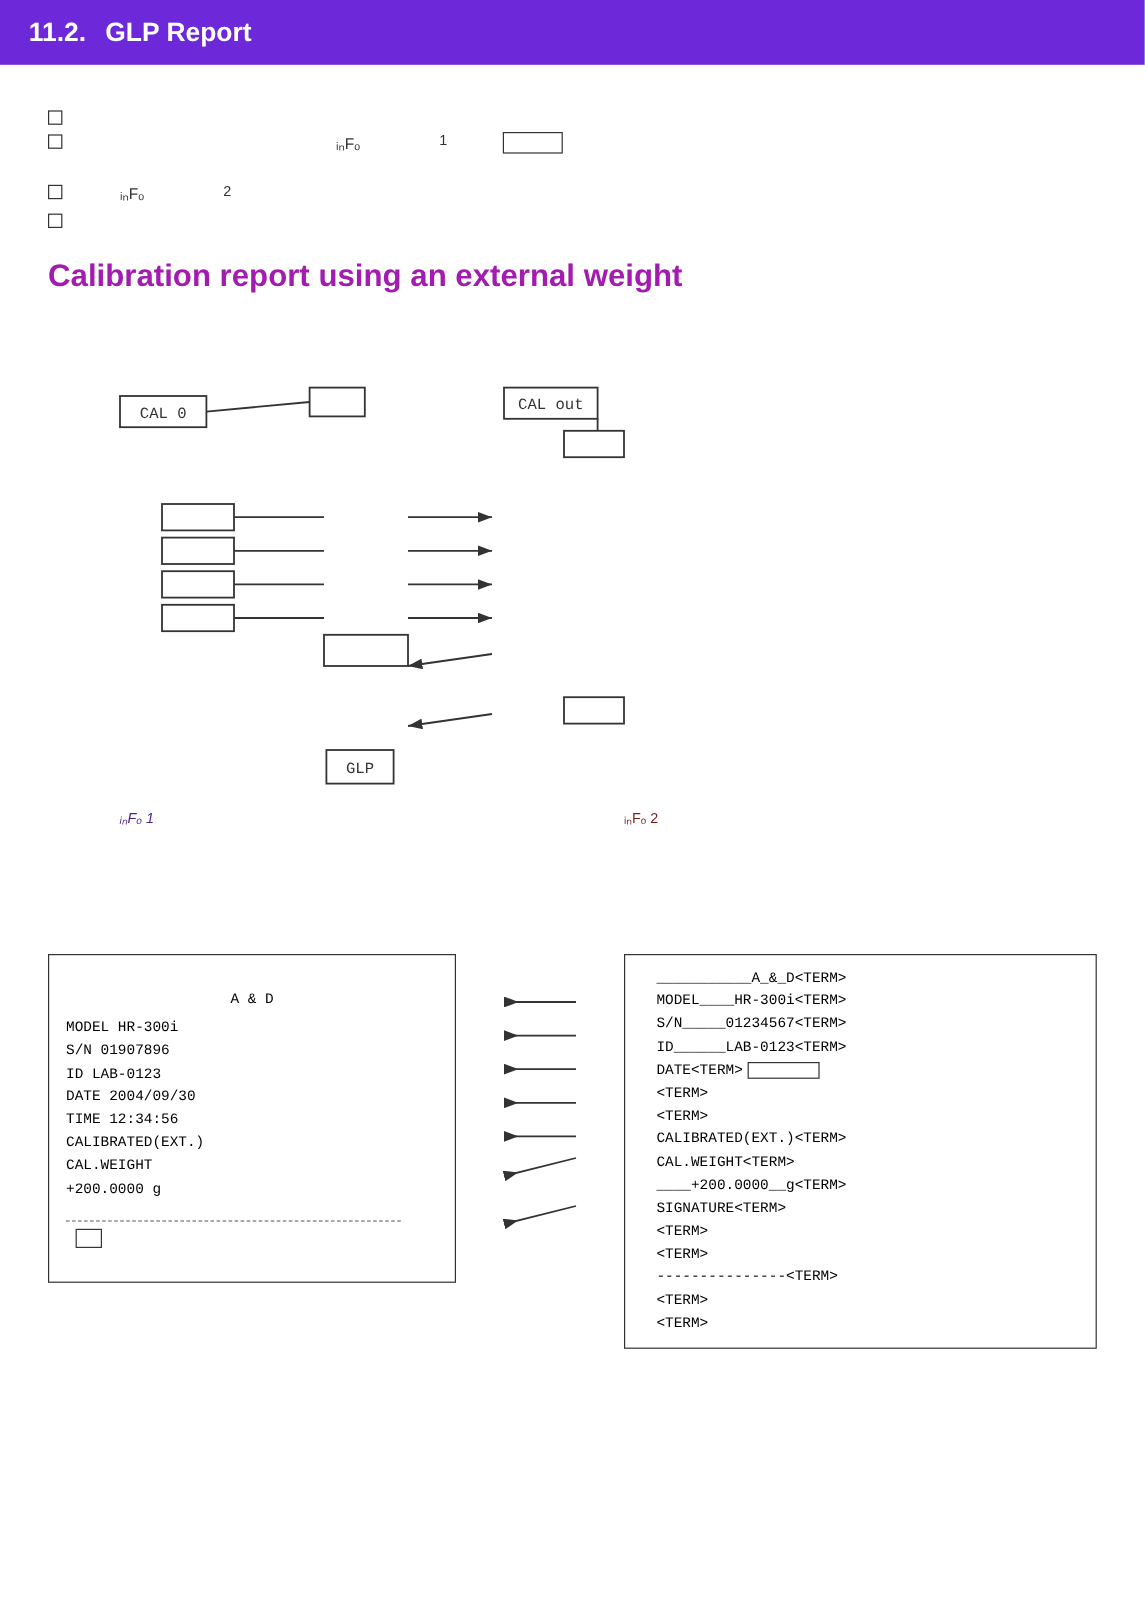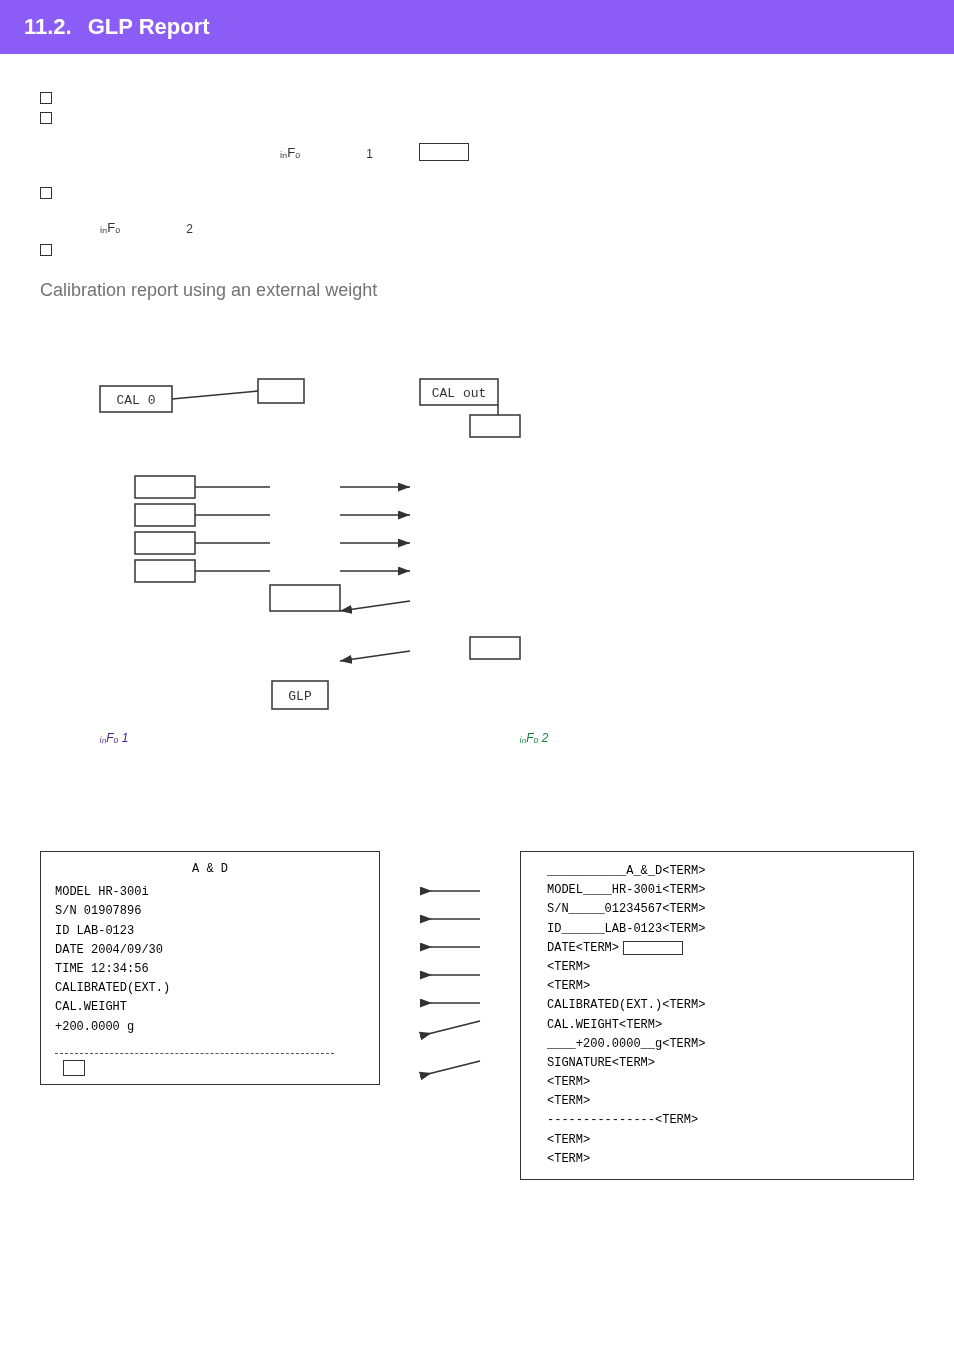--- a/index.html
+++ b/index.html
@@ -7,21 +7,21 @@
       background: #fff;
       font-family: Arial, sans-serif;
       width: 954px;
       min-height: 1350px;
       position: relative;
       overflow-x: hidden;
     }
 
     
     .header-bar {
-      background: #8b5cf6;
+      background: #6d28d9;
       color: #fff;
       padding: 14px 24px;
       display: flex;
       align-items: center;
       gap: 16px;
     }
     .header-bar .section-num {
       font-size: 22px;
       font-weight: bold;
     }
@@ -51,42 +51,41 @@
       height: 12px;
       border: 1.5px solid #333;
       display: inline-block;
       flex-shrink: 0;
       margin-top: 2px;
     }
     .row-content {
       font-size: 13px;
       color: #333;
       display: flex;
-      align-items: flex-end;
+      align-items: flex-start;
       gap: 6px;
       flex-wrap: wrap;
-      margin-top: 33px;
     }
     .small-box {
       width: 50px;
       height: 18px;
       border: 1.5px solid #333;
       display: inline-block;
     }
 
     
     .cal-heading {
-      font-size: 18px;
-      font-weight: normal;
+      font-size: 26px;
+      font-weight: bold;
       margin: 24px 0 20px 0;
-      color: #737373;
+      color: #a21caf;
     }
     .report-box {
       border: 1.5px solid #333;
-      padding: 8px 14px;
+      padding: 28px 14px;
       font-family: 'Courier New', monospace;
       font-size: 12px;
       line-height: 1.6;
       min-height: 220px;
     }
     .report-box-right {
       border: 1.5px solid #333;
       padding: 10px 26px;
       font-family: 'Courier New', monospace;
       font-size: 12px;
@@ -192,21 +191,21 @@
           <polygon points="8 0, 0 3, 8 6" fill="#333"></polygon>
         </marker>
       </defs>
 
       <line x1="370" y1="280" x2="300" y2="290" stroke="#333" stroke-width="1.5" marker-end="url(#arrowhead)"></line>
       <line x1="370" y1="330" x2="300" y2="340" stroke="#333" stroke-width="1.5" marker-end="url(#arrowhead)"></line>
 
     </svg>
 
     <div style="position:absolute; bottom:75px; left:60px; font-size:12px; color:#4c1d95; font-style:italic;">ᵢₙFₒ  1</div>
-    <div style="position:absolute; bottom:75px; left:480px; font-size:12px; color:#15803d; font-style:italic;">ᵢₙFₒ  2</div>
+    <div style="position:absolute; bottom:75px; left:480px; font-size:12px; color:#7f1d1d; ">ᵢₙFₒ  2</div>
   </div>
 
   <div class="two-col">
 
     <div class="col-left">
       <div class="report-box">
         <div style="text-align:center; margin-bottom:4px;">A &amp; D</div>
         <div>MODEL    HR-300i</div>
         <div>S/N     01907896</div>
         <div>ID      LAB-0123</div>

